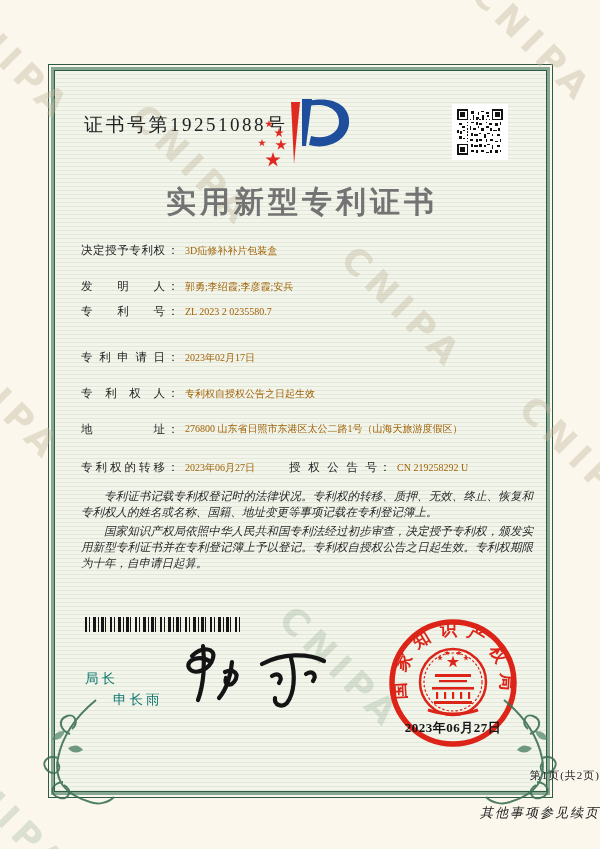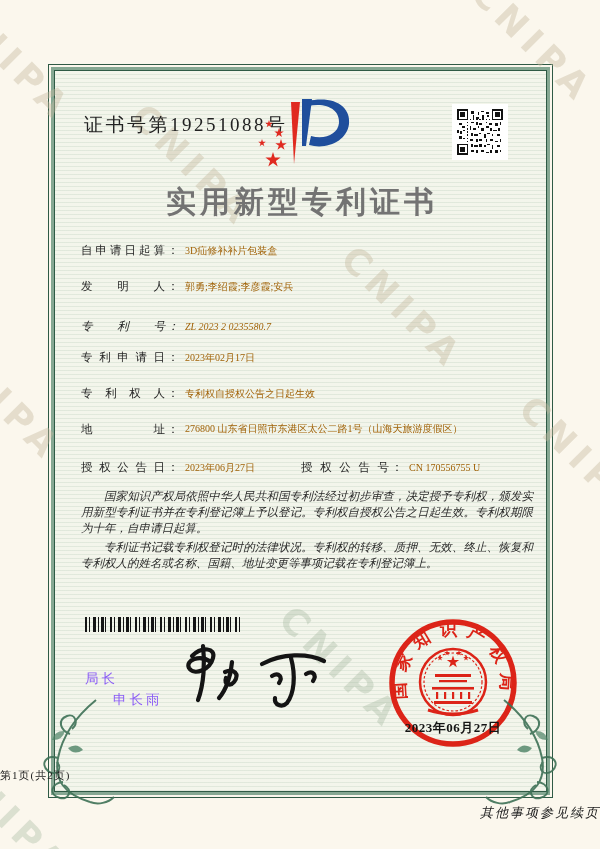--- a/index.html
+++ b/index.html
@@ -32,38 +32,38 @@
   .certno{left:84px; top:112px; font-size:19px; letter-spacing:2.5px; color:#222;}
   .title{left:0; right:0; top:182px; text-align:center; font-size:30px; font-weight:bold;
          letter-spacing:4px; text-indent:4px; color:#737373;}
   .row{left:81px; font-size:14px; line-height:19px; white-space:nowrap;}
   .flabel{display:inline-block; width:84px; font-size:11.5px; color:#262626;
           text-align:justify; text-align-last:justify; vertical-align:baseline;}
   .fcolon{font-size:12px; margin:0 6px 0 2px; color:#262626;}
   .fvalue{font-size:10px; color:#a16207;}
   .addr .fvalue{display:inline-block; width:292px; white-space:normal; vertical-align:top; line-height:19px;}
   .flabel2{display:inline-block; width:88px; font-size:11.5px; color:#262626;
-           text-align:justify; text-align-last:justify; margin-left:12px;}
+           text-align:justify; text-align-last:justify; }
   .legal{left:81px; top:488px; width:452px; font-size:11.5px; line-height:16px;
          text-align:justify; color:#2a2a2a; font-style:italic;}
   .legal p{margin:0 0 3px 0; text-indent:2em;}
   .barcode{left:85px; top:617px; width:158px; height:15px;
     background-image:repeating-linear-gradient(90deg,
       #151515 0 2px, transparent 2px 4px,
       #151515 4px 5px, transparent 5px 8px,
       #151515 8px 11px, transparent 11px 13px,
       #151515 13px 14px, transparent 14px 16px,
       #151515 16px 19px, transparent 19px 20px,
       #151515 20px 21px, transparent 21px 25px);}
-  .director{left:85px; font-size:13.5px; letter-spacing:3px; color:#8b5cf6;}
+  .director{left:85px; font-size:13.5px; letter-spacing:3px; color:#0f766e;}
   .sig{left:170px; top:640px; width:172px; height:72px;}
   .seal{left:386px; top:616px; width:134px; height:134px;}
   .seal-date{position:absolute; left:0; right:0; top:103px; text-align:center;
              font-size:13px; font-weight:600; color:#151515; letter-spacing:0.5px;}
-  .pageno{left:0; right:0; top:768px; text-align:left; font-size:11px; color:#222; letter-spacing:1px;}
+  .pageno{left:0; right:0; top:768px; text-align:right; font-size:11px; color:#222; letter-spacing:1px;}
   .footnote{left:0; right:0; top:804px; text-align:right; font-size:13px; color:#222;
             font-style:italic; letter-spacing:2px;}
   .orn{width:84px; height:112px;}
   .orn-l{left:32px; top:696px;}
   .orn-r{left:484px; top:696px; transform:scaleX(-1);}
   .logo{left:247px; top:94px; width:106px; height:84px;}
   .qr{left:452px; top:104px; width:56px; height:56px; background:#fff; padding:5px; box-sizing:border-box;}
 </style>
 </head>
 <body>
@@ -108,44 +108,44 @@
       <path fill="#111" d="M0,0h7v7h-7z M22,0h7v7h-7z M0,22h7v7h-7z"></path>
       <path fill="#fff" d="M1,1h5v5h-5z M23,1h5v5h-5z M1,23h5v5h-5z"></path>
       <path fill="#111" d="M2,2h3v3h-3z M24,2h3v3h-3z M2,24h3v3h-3z"></path>
       <path fill="#111" d="M8,6h1v1h-1z M10,6h1v1h-1z M12,6h1v1h-1z M14,6h1v1h-1z M16,6h1v1h-1z M18,6h1v1h-1z M20,6h1v1h-1z M6,8h1v1h-1z M6,10h1v1h-1z M6,12h1v1h-1z M6,14h1v1h-1z M6,16h1v1h-1z M6,18h1v1h-1z M6,20h1v1h-1z"></path>
       <path fill="#111" d="M9,1h2v2h-2z M13,2h1v2h-1z M15,1h2v1h-2z M18,2h2v1h-2z M10,4h1v2h-1z M12,5h2v1h-2z M16,4h1v2h-1z M19,4h1v1h-1z M9,8h2v1h-2z M12,8h1v2h-1z M14,9h2v1h-2z M18,8h1v1h-1z M20,9h2v1h-2z M24,9h2v2h-2z M27,8h1v2h-1z M1,9h2v1h-2z M3,11h2v1h-2z M0,13h1v2h-1z M2,14h1v2h-1z M4,13h1v1h-1z M8,11h1v2h-1z M10,12h2v1h-2z M13,11h1v1h-1z M15,12h2v2h-2z M18,11h2v1h-2z M21,12h1v2h-1z M23,13h2v1h-2z M26,12h1v2h-1z M9,15h1v2h-1z M11,16h2v1h-2z M14,15h1v1h-1z M17,16h1v2h-1z M19,15h2v1h-2z M22,16h1v1h-1z M25,16h2v1h-2z M1,17h2v2h-2z M4,18h1v1h-1z M8,19h2v1h-2z M12,19h1v2h-1z M14,19h2v1h-2z M18,19h1v2h-1z M21,19h2v1h-2z M24,20h2v1h-2z M27,19h1v2h-1z M9,22h1v2h-1z M11,23h2v1h-2z M14,22h2v2h-2z M17,23h1v1h-1z M19,22h2v1h-2z M22,23h1v2h-1z M25,23h2v1h-2z M9,26h2v1h-2z M12,26h1v2h-1z M15,26h2v1h-2z M18,27h2v1h-2z M21,26h1v2h-1z M24,26h2v2h-2z M27,26h1v1h-1z"></path>
     </svg>
 
     <div class="abs title">实用新型专利证书</div>
 
     <div class="abs row" style="top:240px;">
-      <span class="flabel">自申请日起算</span><span class="fcolon">：</span><span class="fvalue">3D疝修补补片包装盒</span>
+      <span class="flabel">决定授予专利权</span><span class="fcolon">：</span><span class="fvalue">3D疝修补补片包装盒</span>
     </div>
     <div class="abs row" style="top:276px;">
       <span class="flabel">发明人</span><span class="fcolon">：</span><span class="fvalue">郭勇;李绍霞;李彦霞;安兵</span>
     </div>
-    <div class="abs row" style="top:316px;font-style:italic;">
+    <div class="abs row" style="top:301px;">
       <span class="flabel">专利号</span><span class="fcolon">：</span><span class="fvalue">ZL 2023 2 0235580.7</span>
     </div>
     <div class="abs row" style="top:347px;">
       <span class="flabel">专利申请日</span><span class="fcolon">：</span><span class="fvalue">2023年02月17日</span>
     </div>
     <div class="abs row" style="top:383px;">
       <span class="flabel">专利权人</span><span class="fcolon">：</span><span class="fvalue">专利权自授权公告之日起生效</span>
     </div>
     <div class="abs row addr" style="top:419px;">
       <span class="flabel">地址</span><span class="fcolon">：</span><span class="fvalue">276800 山东省日照市东港区太公二路1号（山海天旅游度假区）</span>
     </div>
     <div class="abs row" style="top:457px;">
-      <span class="flabel">授权公告日</span><span class="fcolon">：</span><span class="fvalue" style="display:inline-block;width:104px;">2023年06月27日</span><span class="flabel2">授权公告号</span><span class="fcolon">：</span><span class="fvalue">CN 170556755 U</span>
+      <span class="flabel">专利权的转移</span><span class="fcolon">：</span><span class="fvalue" style="display:inline-block;width:104px;">2023年06月27日</span><span class="flabel2">授权公告号</span><span class="fcolon">：</span><span class="fvalue">CN 219258292 U</span>
     </div>
 
     <div class="abs legal">
+      <p>专利证书记载专利权登记时的法律状况。专利权的转移、质押、无效、终止、恢复和专利权人的姓名或名称、国籍、地址变更等事项记载在专利登记簿上。</p>
       <p>国家知识产权局依照中华人民共和国专利法经过初步审查，决定授予专利权，颁发实用新型专利证书并在专利登记簿上予以登记。专利权自授权公告之日起生效。专利权期限为十年，自申请日起算。</p>
-      <p>专利证书记载专利权登记时的法律状况。专利权的转移、质押、无效、终止、恢复和专利权人的姓名或名称、国籍、地址变更等事项记载在专利登记簿上。</p>
     </div>
 
     <div class="abs barcode"></div>
 
     <div class="abs director" style="top:670px;">局长</div>
     <div class="abs director" style="top:691px;margin-left:28px;">申长雨</div>
 
     <svg class="abs sig" viewBox="0 0 172 72">
       <g stroke="#141414" stroke-width="4.2" stroke-linecap="round" fill="none">
         <path d="M22,16 C32,6 46,8 43,18 C40,30 24,36 19,28 C15,20 30,14 41,22"></path>

